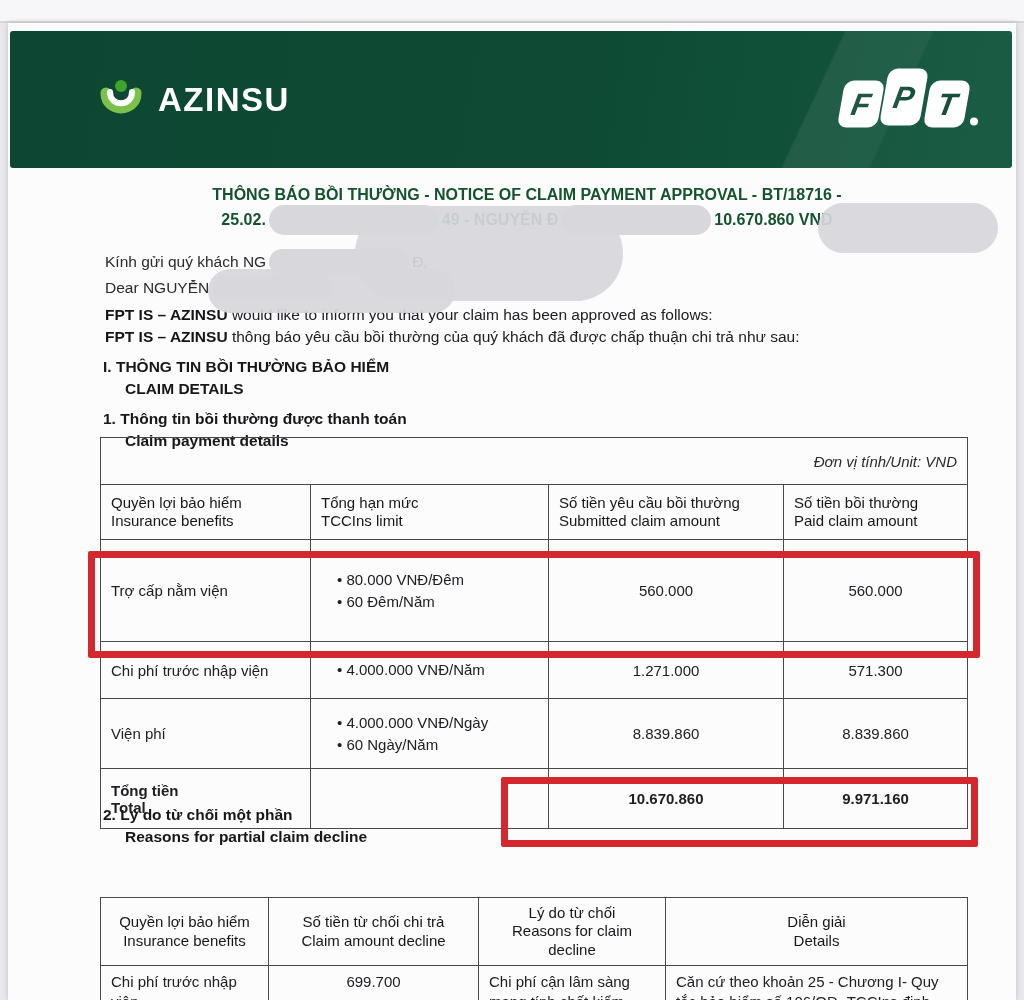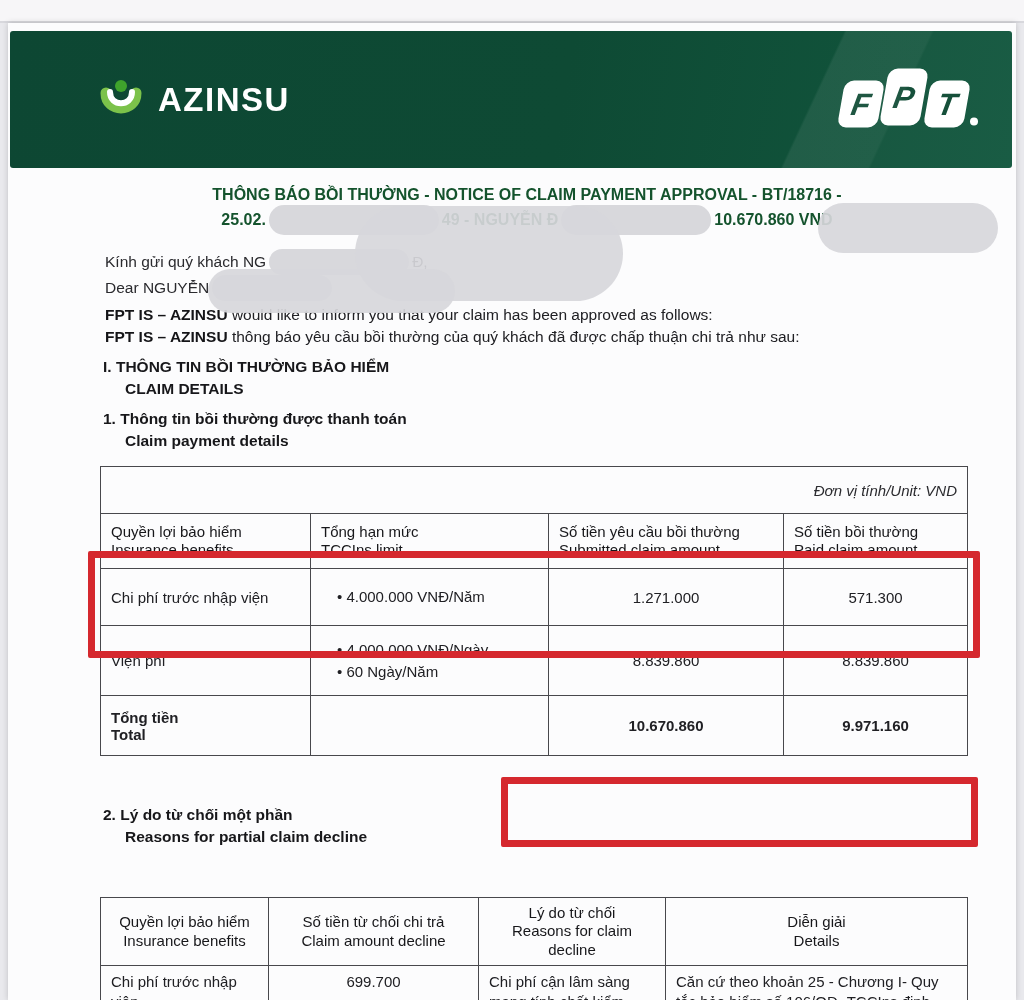--- a/index.html
+++ b/index.html
@@ -59,21 +59,21 @@
   .g170{width:170px;} .g150{width:150px;}
   .gap.sm{height:26px;} .g140{width:140px;} .g120{width:120px;}
   .greeting{left:97px;top:227px;font-size:15.5px;line-height:22px;color:#2a2a2e;}
   .intro{left:97px;top:281px;font-size:15.5px;line-height:22px;}
   .intro b{color:#141417;}
   .h-block{left:95px;font-size:15.5px;font-weight:700;line-height:22px;color:#17171a;}
   .h1a{top:333px;} .h1b{top:385px;} .h2a{top:781px;}
   .ind{padding-left:22px;}
   
   table.t{border-collapse:collapse;position:absolute;left:92px;width:867px;table-layout:fixed;}
-  .t1{top:443px;padding-left:48px;} .t2{top:874px;}
+  .t1{top:414px;padding-left:48px;} .t2{top:874px;}
   table.t td{border:1.5px solid var(--line);padding:4px 10px;font-size:15px;vertical-align:middle;}
   .unitcell{text-align:right;padding-right:16px;font-style:italic;color:#2b2b2f;}
   .hrow td{font-weight:400;line-height:1.22;color:#17171a;}
   .num{text-align:center;}
   .bl{padding-left:16px;line-height:1.45;}
   .bl::before{content:"•  ";}
   .totrow td{font-weight:700;}
   .t2 .hrow td{text-align:center;}
   .t2 .body td{vertical-align:top;padding-top:6px;line-height:1.35;}
   
@@ -156,20 +156,29 @@
           </td>
       <td>
             <div>Số tiền yêu cầu bồi thường</div>
             <div>Submitted claim amount</div>
           </td>
       <td>
             <div>Số tiền bồi thường</div>
             <div>Paid claim amount</div>
           </td>
     </tr>
+    <tr style="height:102px">
+      <td>Trợ cấp nằm viện</td>
+      <td>
+            <div class="bl">80.000 VNĐ/Đêm</div>
+            <div class="bl">60 Đêm/Năm</div>
+          </td>
+      <td class="num">560.000</td>
+      <td class="num">560.000</td>
+    </tr>
     <tr style="height:57px">
       <td>Chi phí trước nhập viện</td>
       <td>
             <div class="bl">4.000.000 VNĐ/Năm</div>
           </td>
       <td class="num">1.271.000</td>
       <td class="num">571.300</td>
     </tr>
     <tr style="height:70px">
       <td>Viện phí</td>

